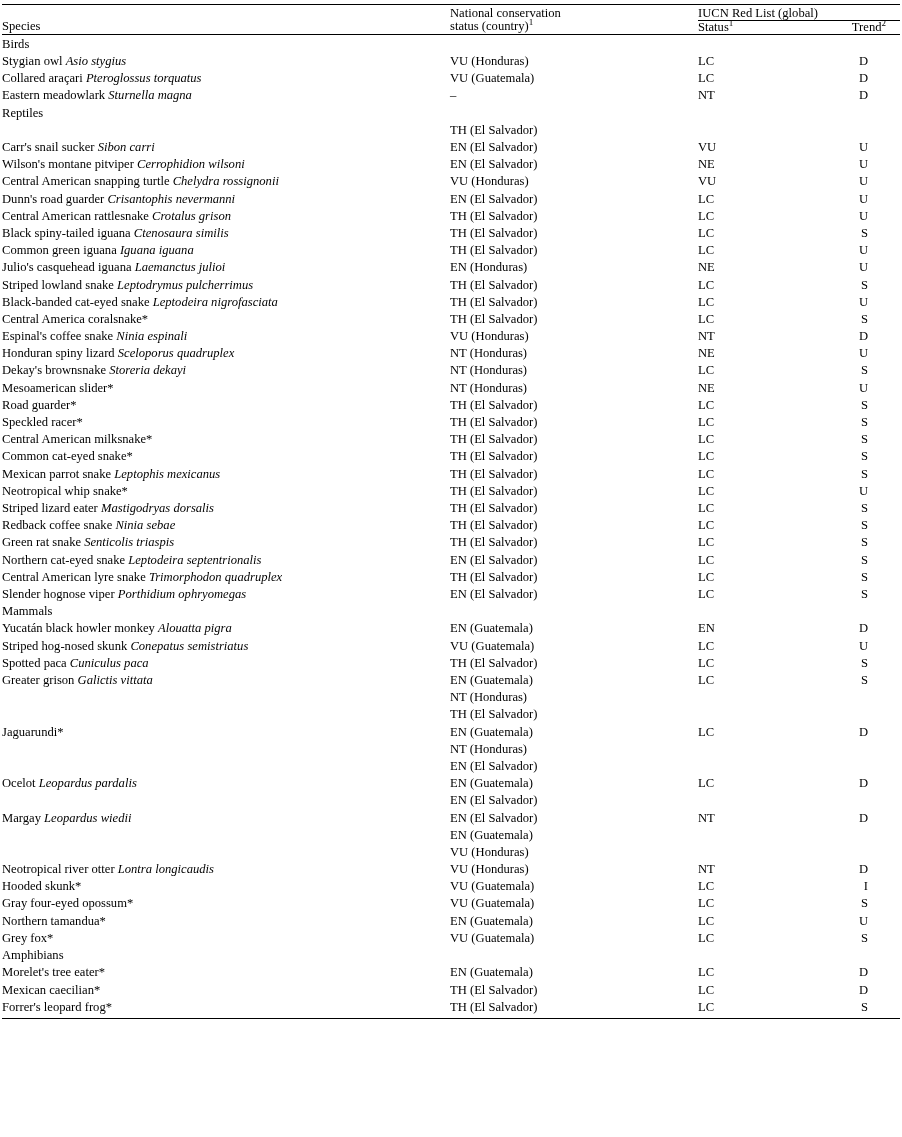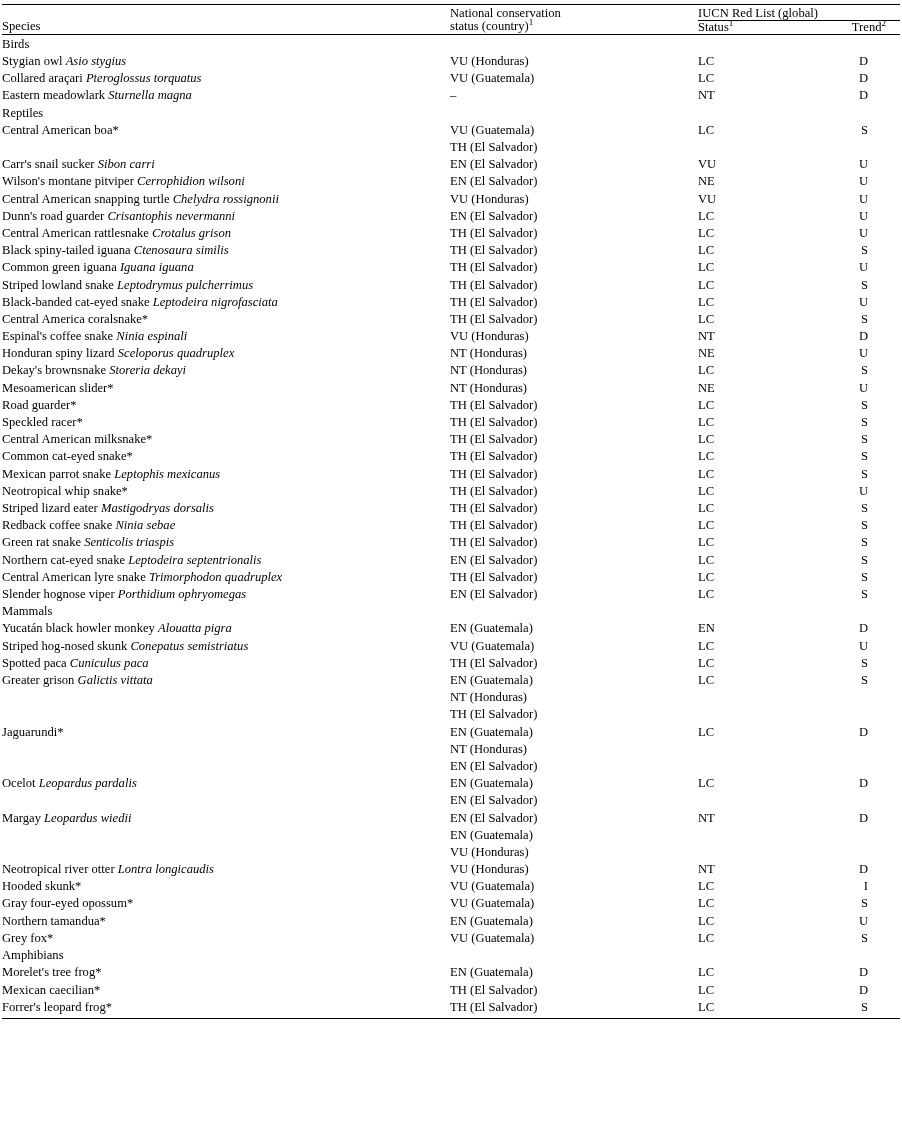--- a/index.html
+++ b/index.html
@@ -124,26 +124,20 @@
           <td>–</td>
           <td>NT</td>
           <td style="text-align:right;padding-right:32px">D</td>
         </tr>
         <tr class="grprow">
           <td class="grp">Reptiles</td>
           <td></td>
           <td></td>
           <td></td>
         </tr>
-        <tr class="data">
-          <td>Central American boa*</td>
-          <td>VU (Guatemala)</td>
-          <td>LC</td>
-          <td style="text-align:right;padding-right:32px">S</td>
-        </tr>
         <tr class="cont">
           <td></td>
           <td>TH (El Salvador)</td>
           <td></td>
           <td></td>
         </tr>
         <tr class="data">
           <td>Carr's snail sucker <span class="sci">Sibon carri</span></td>
           <td>EN (El Salvador)</td>
           <td>VU</td>
@@ -179,20 +173,26 @@
           <td>LC</td>
           <td style="text-align:right;padding-right:32px">S</td>
         </tr>
         <tr class="data">
           <td>Common green iguana <span class="sci">Iguana iguana</span></td>
           <td>TH (El Salvador)</td>
           <td>LC</td>
           <td style="text-align:right;padding-right:32px">U</td>
         </tr>
         <tr class="data">
+          <td>Julio's casquehead iguana <span class="sci">Laemanctus julioi</span></td>
+          <td>EN (Honduras)</td>
+          <td>NE</td>
+          <td style="text-align:right;padding-right:32px">U</td>
+        </tr>
+        <tr class="data">
           <td>Striped lowland snake <span class="sci">Leptodrymus pulcherrimus</span></td>
           <td>TH (El Salvador)</td>
           <td>LC</td>
           <td style="text-align:right;padding-right:32px">S</td>
         </tr>
         <tr class="data">
           <td>Black-banded cat-eyed snake <span class="sci">Leptodeira nigrofasciata</span></td>
           <td>TH (El Salvador)</td>
           <td>LC</td>
           <td style="text-align:right;padding-right:32px">U</td>
@@ -419,21 +419,21 @@
           <td>LC</td>
           <td style="text-align:right;padding-right:32px">S</td>
         </tr>
         <tr class="grprow">
           <td class="grp">Amphibians</td>
           <td></td>
           <td></td>
           <td></td>
         </tr>
         <tr class="data">
-          <td>Morelet's tree frog*</td>
+          <td>Morelet's tree eater*</td>
           <td>EN (Guatemala)</td>
           <td>LC</td>
           <td style="text-align:right;padding-right:32px">D</td>
         </tr>
         <tr class="data">
           <td>Mexican caecilian*</td>
           <td>TH (El Salvador)</td>
           <td>LC</td>
           <td style="text-align:right;padding-right:32px">D</td>
         </tr>

